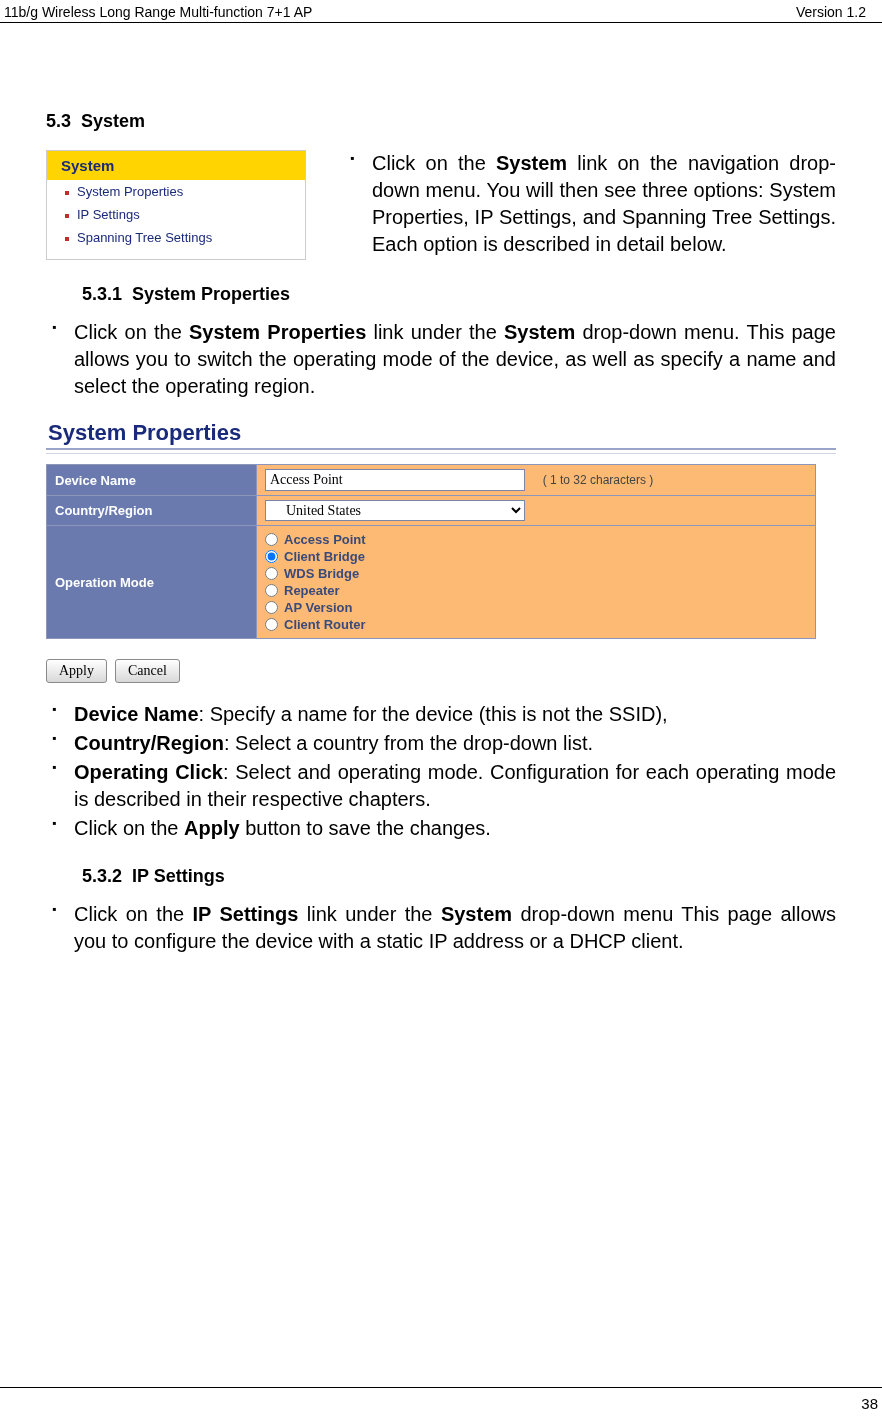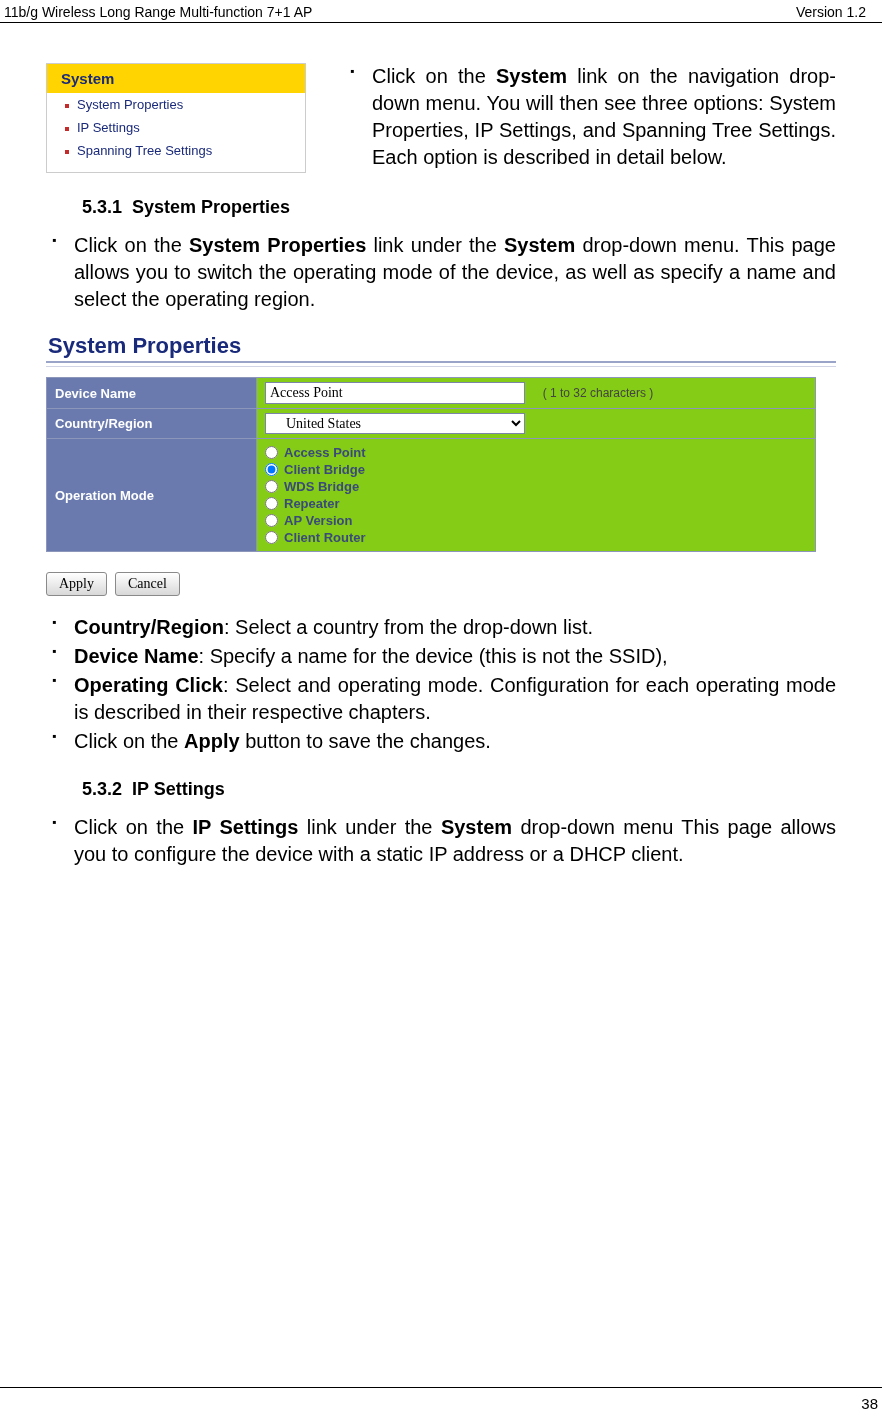--- a/index.html
+++ b/index.html
@@ -116,21 +116,21 @@
     vertical-align: middle;
   }
   .props-table td.label {
     background: #6a7aae;
     color: #fff;
     width: 210px;
     font-weight: bold;
     font-size: 13px;
   }
   .props-table td.val {
-    background: #84cc16;
+    background: #fdba74;
   }
   .props-table input[type="text"] {
     font-family: "Times New Roman", serif;
     font-size: 14px;
     padding: 2px 4px;
     width: 260px;
     border: 1px solid #7a85a8;
     background: #fff;
   }
   .props-table select {
@@ -187,20 +187,23 @@
 </head>
 <body>
 
 <div class="header-bar">
   <span>11b/g Wireless Long Range Multi-function 7+1 AP</span>
   <span>Version 1.2</span>
 </div>
 
 <div class="content">
 
+  <div class="sec-heading">
+    <span>5.3</span>&nbsp;&nbsp;<span>System</span>
+  </div>
 
   <div class="top-row">
     <div class="sys-menu">
       <div class="sys-menu-title">System</div>
       <div class="sys-menu-item"><span class="dot"></span><span>System Properties</span></div>
       <div class="sys-menu-item"><span class="dot"></span><span>IP Settings</span></div>
       <div class="sys-menu-item"><span class="dot"></span><span>Spanning Tree Settings</span></div>
     </div>
     <div class="right-para">
       <ul class="bullets">
@@ -272,22 +275,22 @@
       </tr>
     </tbody>
       </table>
     <div class="btn-row">
       <button class="btn">Apply</button>
       <button class="btn">Cancel</button>
     </div>
   </div>
 
   <ul class="bullets">
+    <li><span class="big-text"><b>Device Name</b><span>: Specify a name for the device (this is not the SSID),</span></span></li>
     <li><span class="big-text"><b>Country/Region</b><span>: Select a country from the drop-down list.</span></span></li>
-    <li><span class="big-text"><b>Device Name</b><span>: Specify a name for the device (this is not the SSID),</span></span></li>
     <li><span class="big-text"><b>Operating Click</b><span>: Select and operating mode. Configuration for each operating mode is described in their respective chapters.</span></span></li>
     <li><span class="big-text"><span>Click on the </span><b>Apply</b><span> button to save the changes.</span></span></li>
   </ul>
 
   <div class="sub-heading">
     <span>5.3.2</span>&nbsp;&nbsp;<span>IP Settings</span>
   </div>
 
   <ul class="bullets">
     <li>

